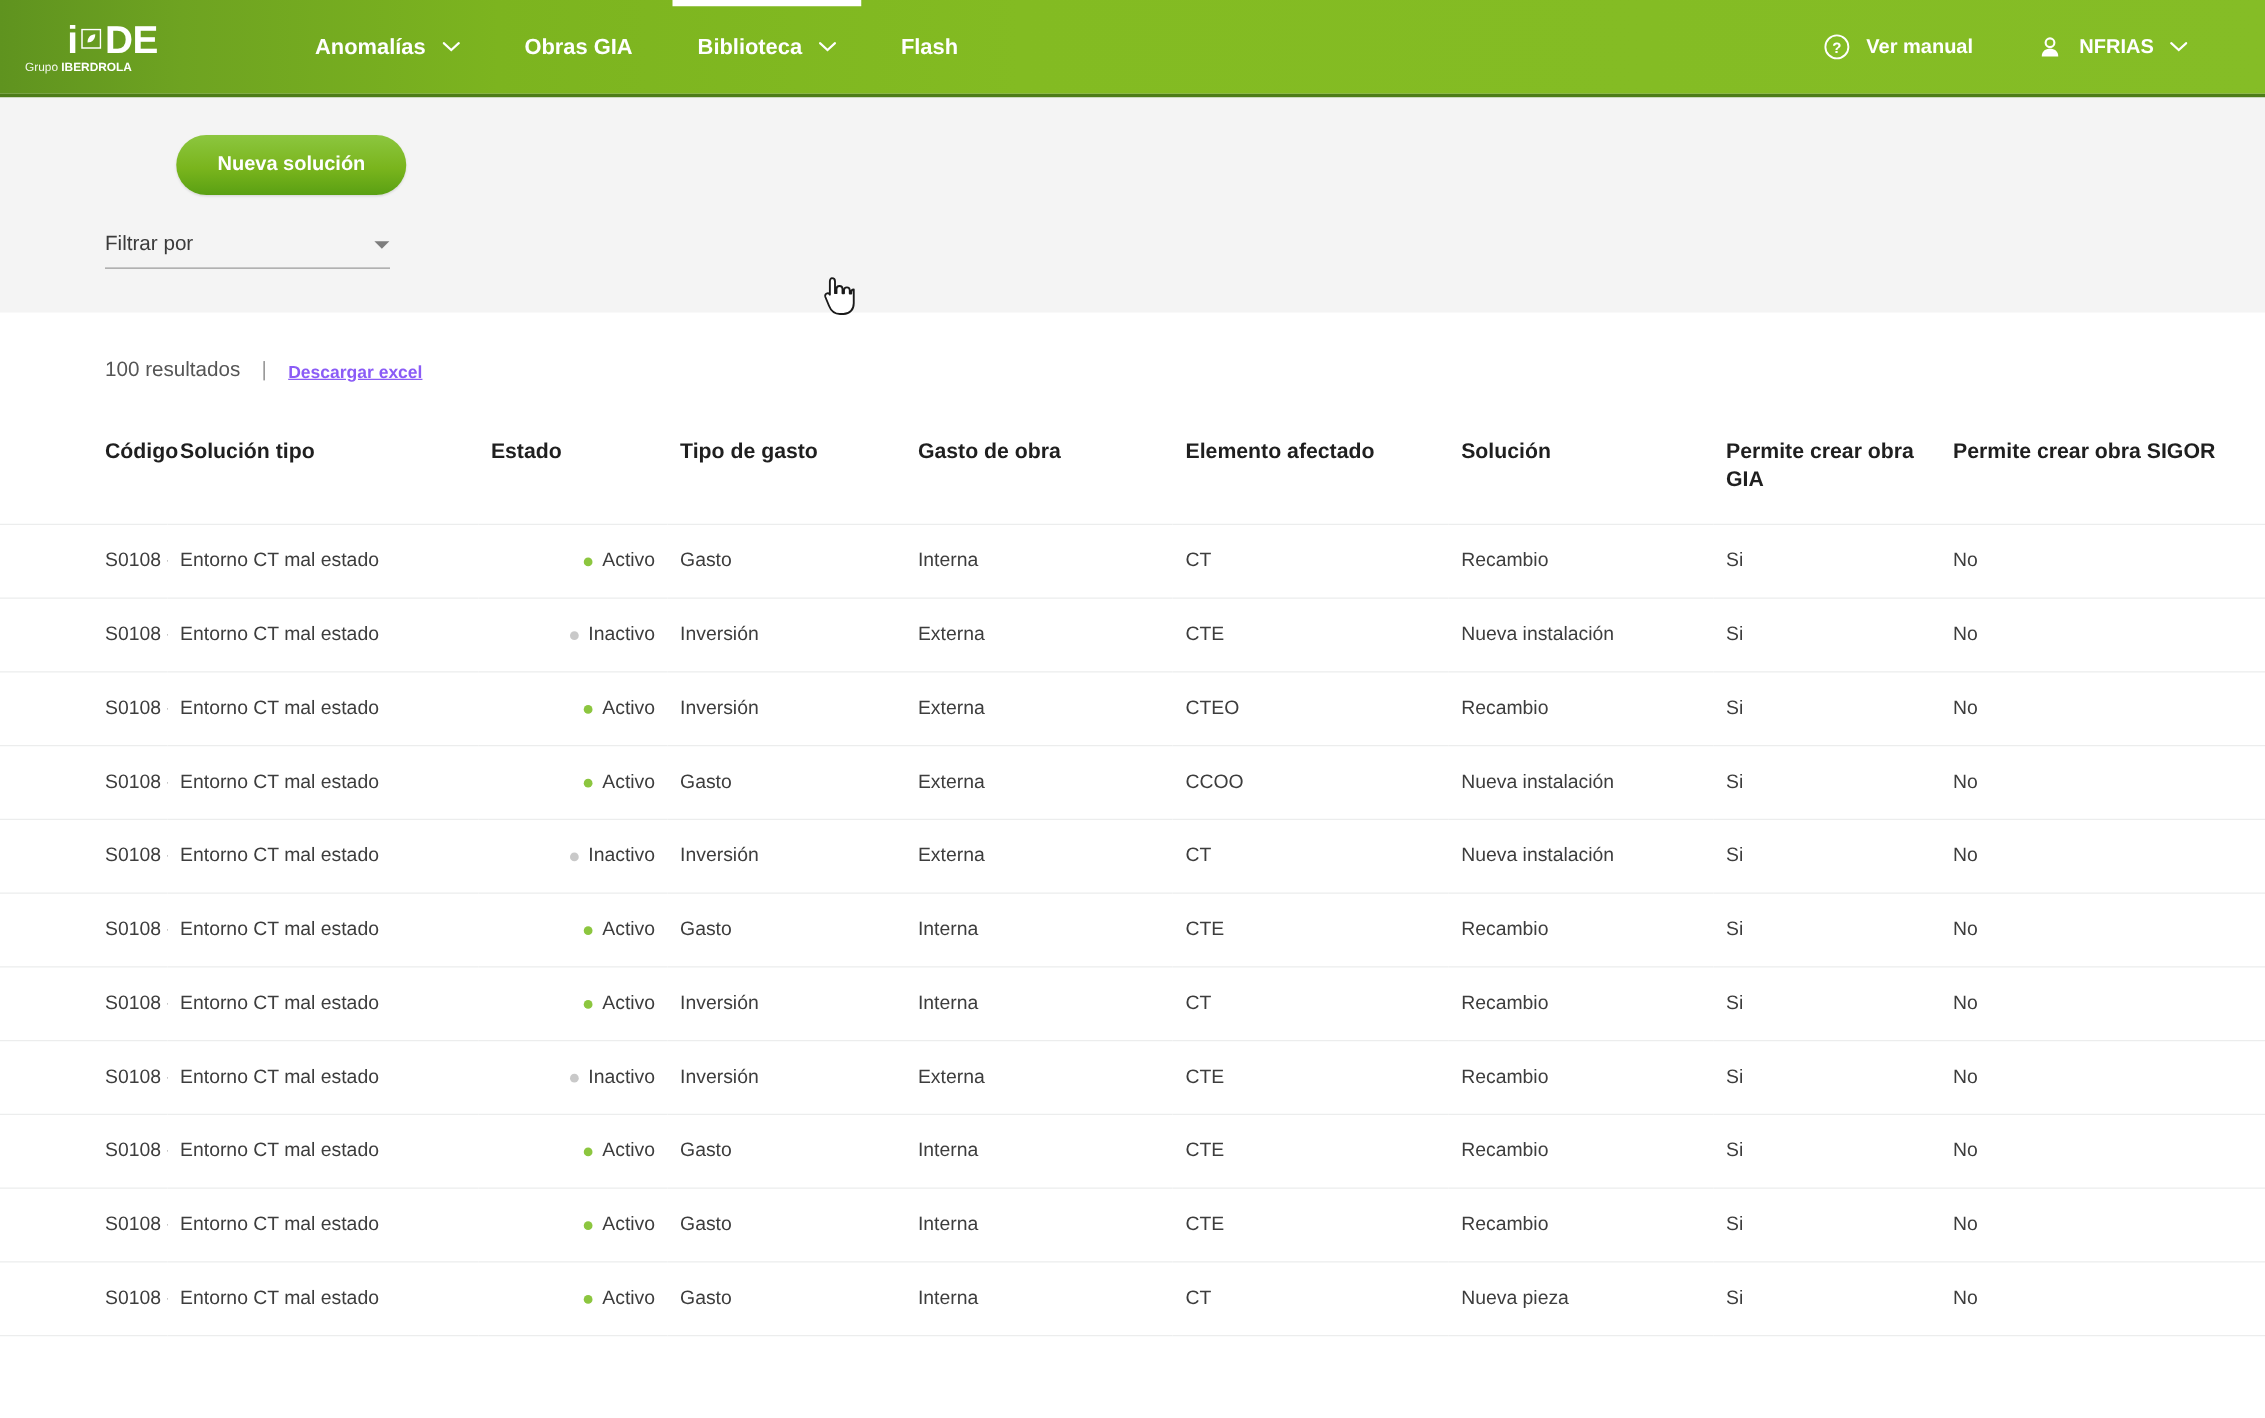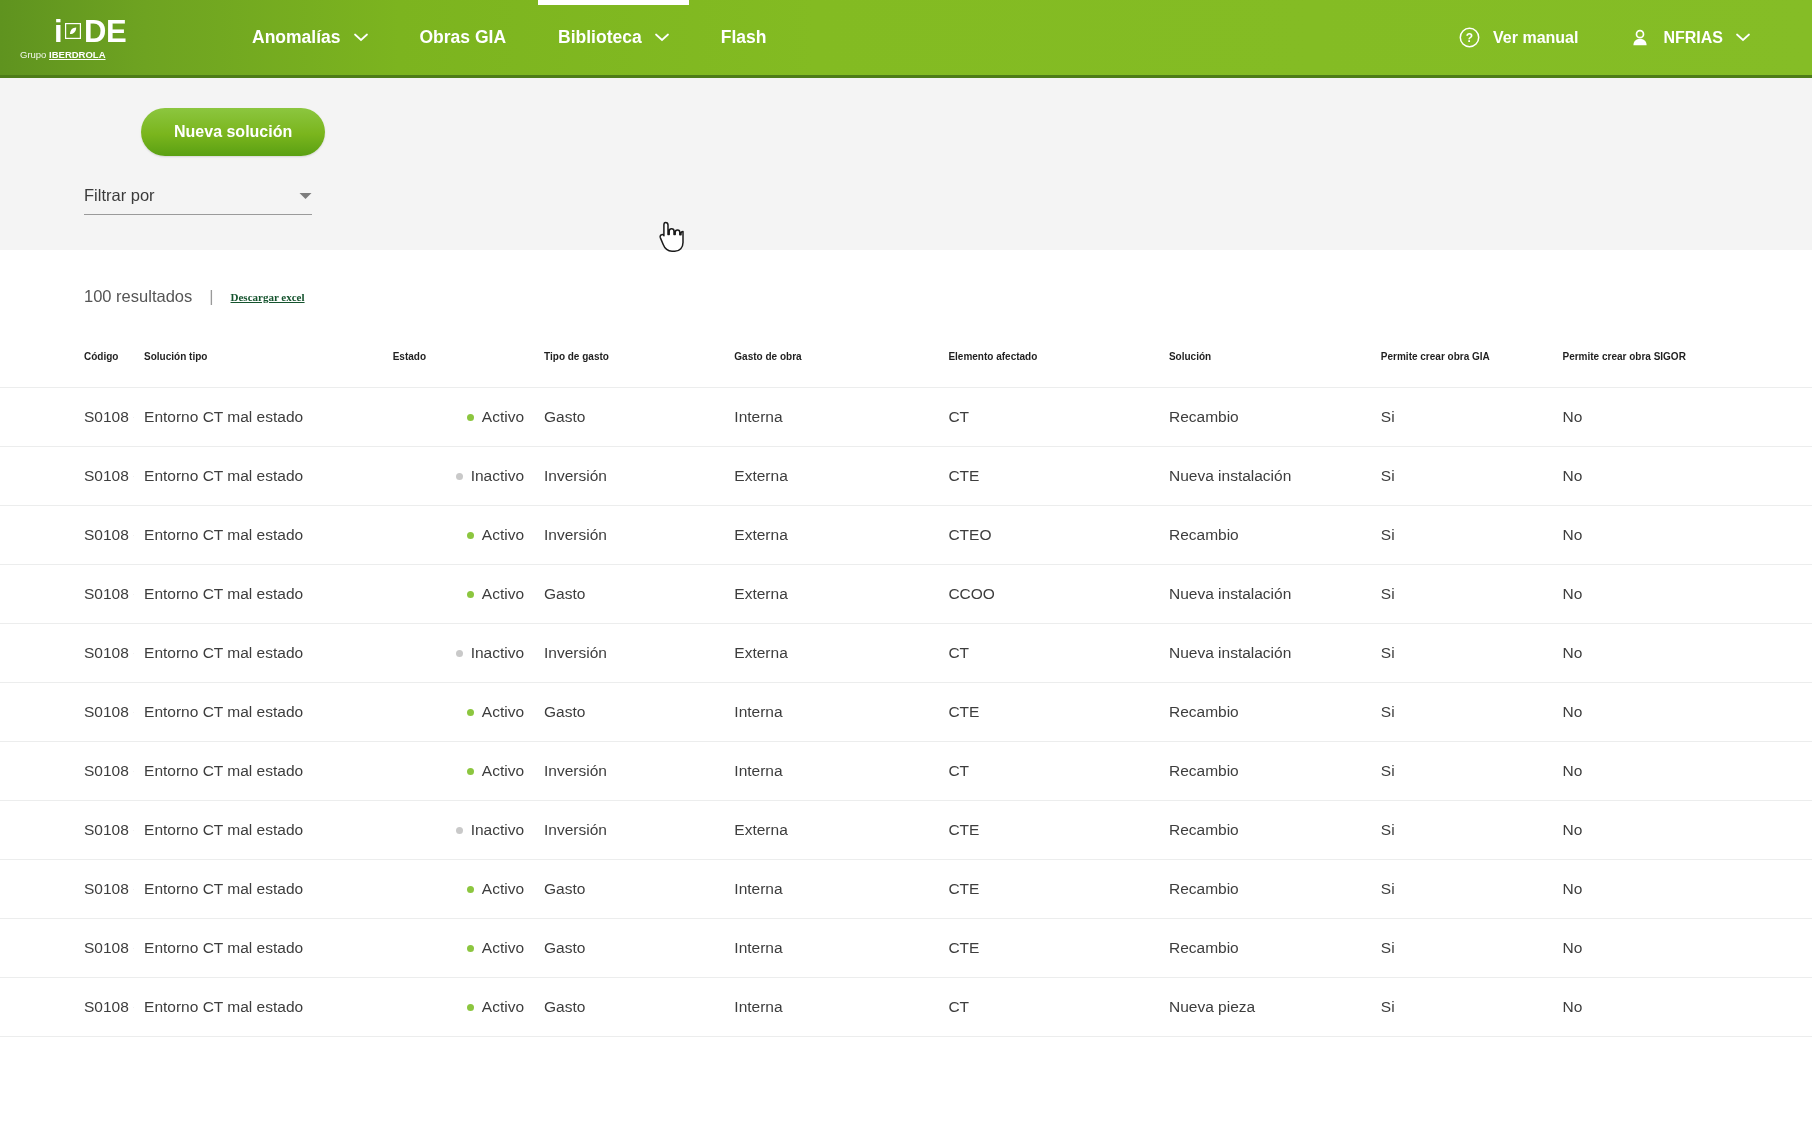--- a/index.html
+++ b/index.html
@@ -49,21 +49,21 @@
   .logo-sub {
     color: #ffffff;
     font-size: 9.5px;
     line-height: 1;
     margin-top: 3px;
     white-space: nowrap;
     align-self: flex-start;
     margin-left: 2px;
   }
   .logo-sub .grupo { font-weight: normal; opacity: .92; }
-  .logo-sub .iber { font-weight: bold; text-decoration: underline; }
+  .logo-sub .iber { font-weight: bold; }
 
   .nav-items {
     display: flex;
     align-items: center;
     height: 100%;
     margin-left: 64px;
   }
   .nav-item {
     position: relative;
     height: 100%;
@@ -152,38 +152,37 @@
   
   .results-bar {
     padding: 37px 0 0 84px;
     display: flex;
     align-items: center;
     font-size: 16.5px;
     color: #555555;
   }
   .results-sep { margin: 0 17px; color: #9a9a9a; }
   .dl-link {
-    color: #14532d;
+    color: #8b5cf6;
     font-weight: bold;
     text-decoration: underline;
     cursor: pointer;
-    font-size: 11px;
-    font-family: Liberation Serif, serif;
+    font-size: 14px;
   }
 
   
   table.soluciones {
     width: 100%;
     border-collapse: collapse;
     margin-top: 30px;
     table-layout: fixed;
   }
   table.soluciones th {
     text-align: left;
-    font-size: 10px;
+    font-size: 17px;
     font-weight: bold;
     color: #1f1f1f;
     padding: 14px 10px 24px 10px;
     vertical-align: top;
     line-height: 1.33;
   }
   table.soluciones thead tr { border-bottom: 1px solid #eceded; }
   table.soluciones td {
     font-size: 15.5px;
     color: #3d3d3d;

